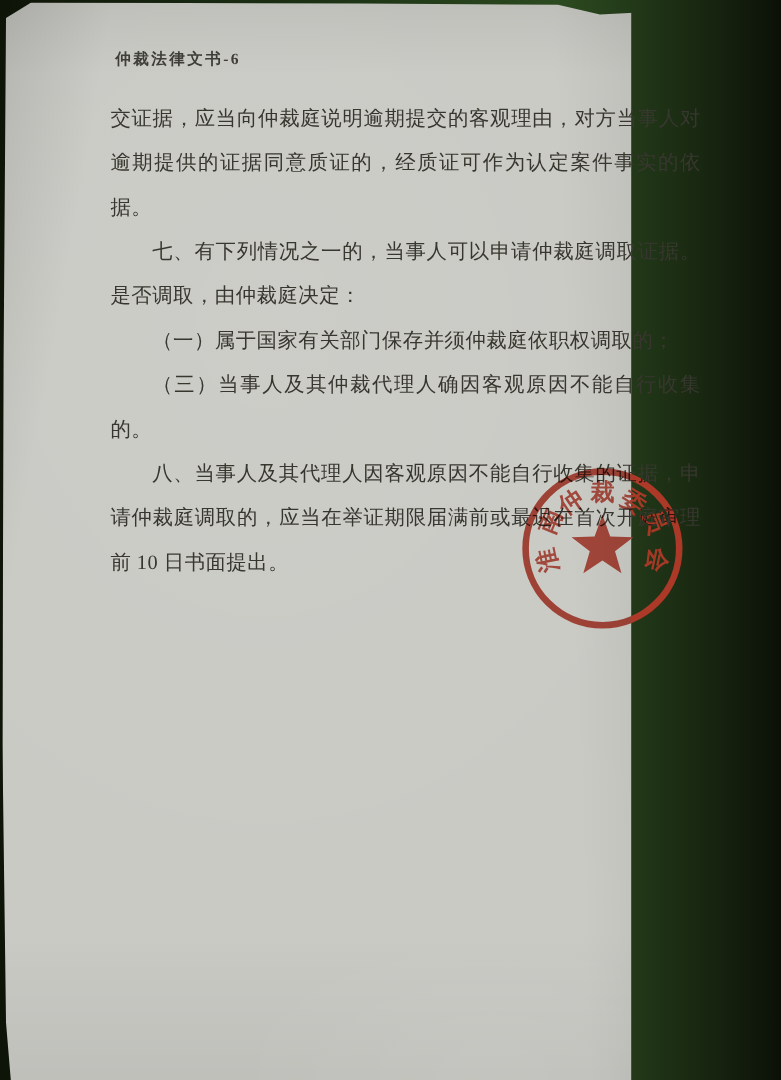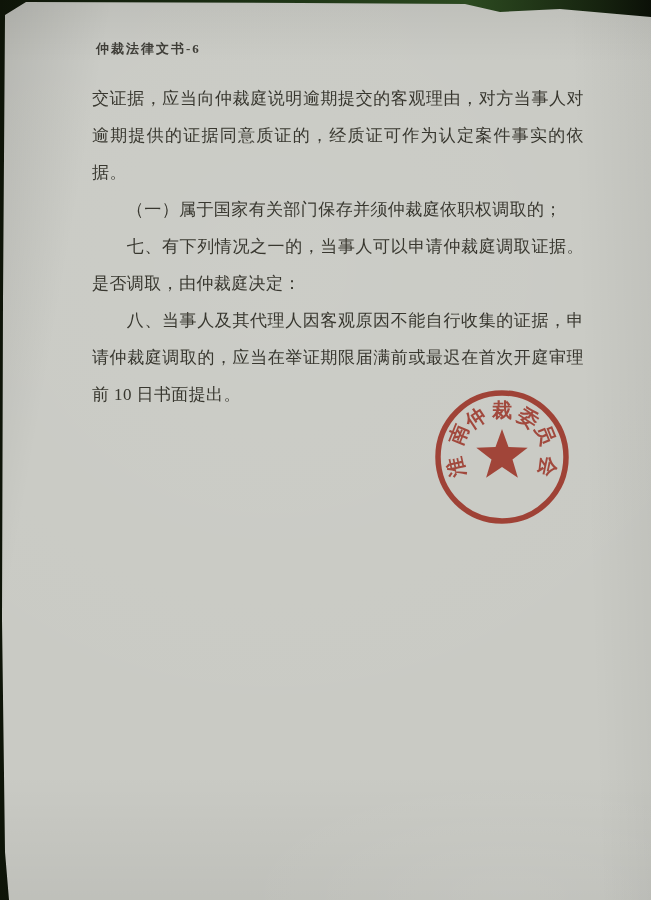--- a/index.html
+++ b/index.html
@@ -1,21 +1,21 @@
 <!DOCTYPE html>
 <html><head>
 <meta charset="utf-8">
 <style>
   html,body{margin:0;padding:0;width:651px;height:900px;overflow:hidden;}
   body{
     font-family:"Liberation Serif","DejaVu Serif",serif;
     background:
       linear-gradient(90deg,#0e1408 0%,#1c3114 40%,#2c4a20 72%,#16230f 92%,#0b1007 100%);
   }
-  .photo{position:relative;width:651px;height:900px;}
+  .photo{position:relative;width:526px;height:900px;}
   
   .paper{
     position:absolute;inset:0;
     clip-path:polygon(5px 15px,26px 2px,300px 3px,465px 4px,500px 12px,560px 9px,651px 17px,
                       651px 900px,9px 900px,5px 852px,2px 620px,3px 300px);
     background:
       radial-gradient(130% 90% at 42% 30%, rgba(255,255,255,.055), rgba(0,0,0,0) 62%),
       radial-gradient(60% 18% at 78% 99%, rgba(255,255,255,.07), rgba(0,0,0,0) 70%),
       linear-gradient(100deg, rgba(0,0,0,.11), rgba(0,0,0,0) 14%),
       linear-gradient(268deg, rgba(0,0,0,.05), rgba(0,0,0,0) 12%),
@@ -52,22 +52,23 @@
 <body>
 
 <div class="photo">
 
   <div class="paper">
 
     <div class="form-label">仲裁法律文书-6</div>
 
     <div class="doc-body">
       <p>交证据，应当向仲裁庭说明逾期提交的客观理由，对方当事人对逾期提供的证据同意质证的，经质证可作为认定案件事实的依据。</p>
+      <p class="indent">七、有下列情况之一的，当事人可以申请仲裁庭调取证据。是否调取，由仲裁庭决定：</p>
       <p class="indent">（一）属于国家有关部门保存并须仲裁庭依职权调取的；</p>
-      <p class="indent">七、有下列情况之一的，当事人可以申请仲裁庭调取证据。是否调取，由仲裁庭决定：</p>
+      <p class="indent">（三）当事人及其仲裁代理人确因客观原因不能自行收集的。</p>
       <p class="indent">八、当事人及其代理人因客观原因不能自行收集的证据，申请仲裁庭调取的，应当在举证期限届满前或最迟在首次开庭审理前 10 日书面提出。</p>
     </div>
 
 
     <svg class="seal" viewBox="0 0 164 164">
       <circle cx="82" cy="82" r="64" fill="none" stroke="#c23a2b" stroke-width="5.5" opacity="0.95"></circle>
       <path d="M82,54 L88.5,72.1 L107.7,72.7 L92.5,84.4 L97.9,102.8 L82,92 L66.1,102.8 L71.5,84.4 L56.3,72.7 L75.5,72.1 Z" fill="#c23a2b" opacity="0.93"></path>
       <g fill="#c23a2b" opacity="0.9">
         <text x="36.0" y="98.8" text-anchor="middle" transform="rotate(-102 36.0 91.8)">淮</text>
         <text x="38.4" y="66.4" text-anchor="middle" transform="rotate(-68 38.4 59.4)">南</text>

